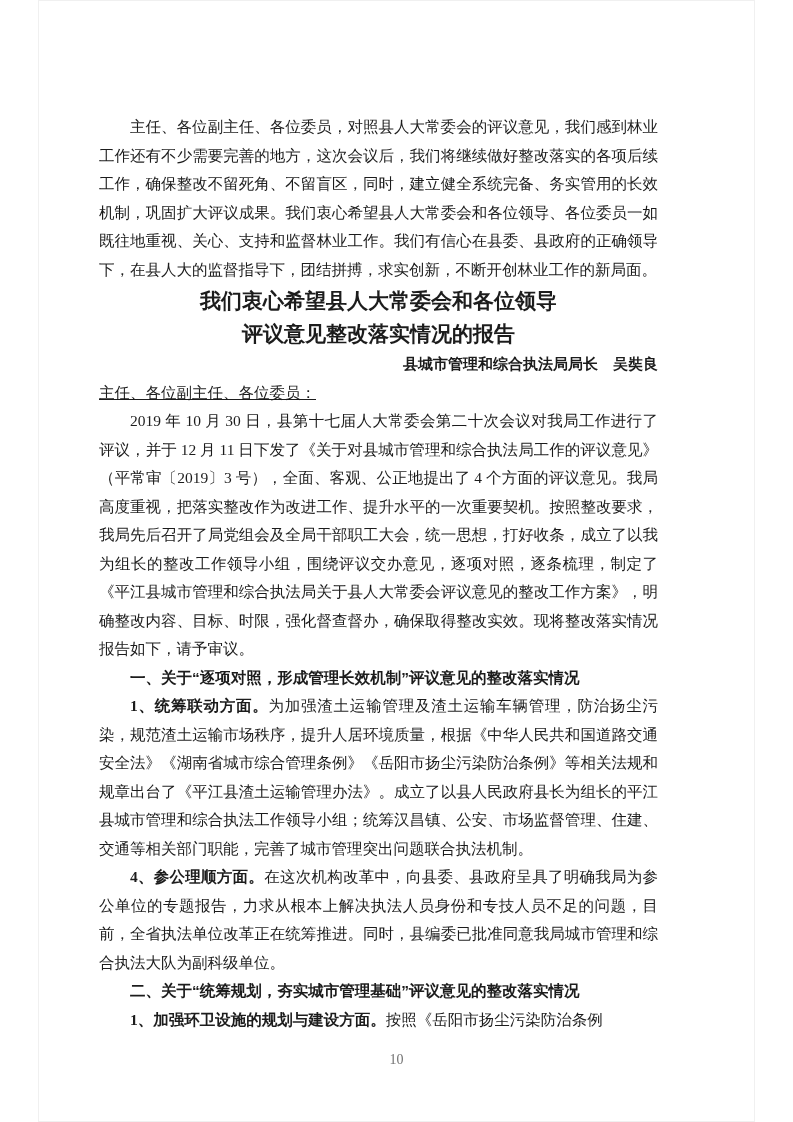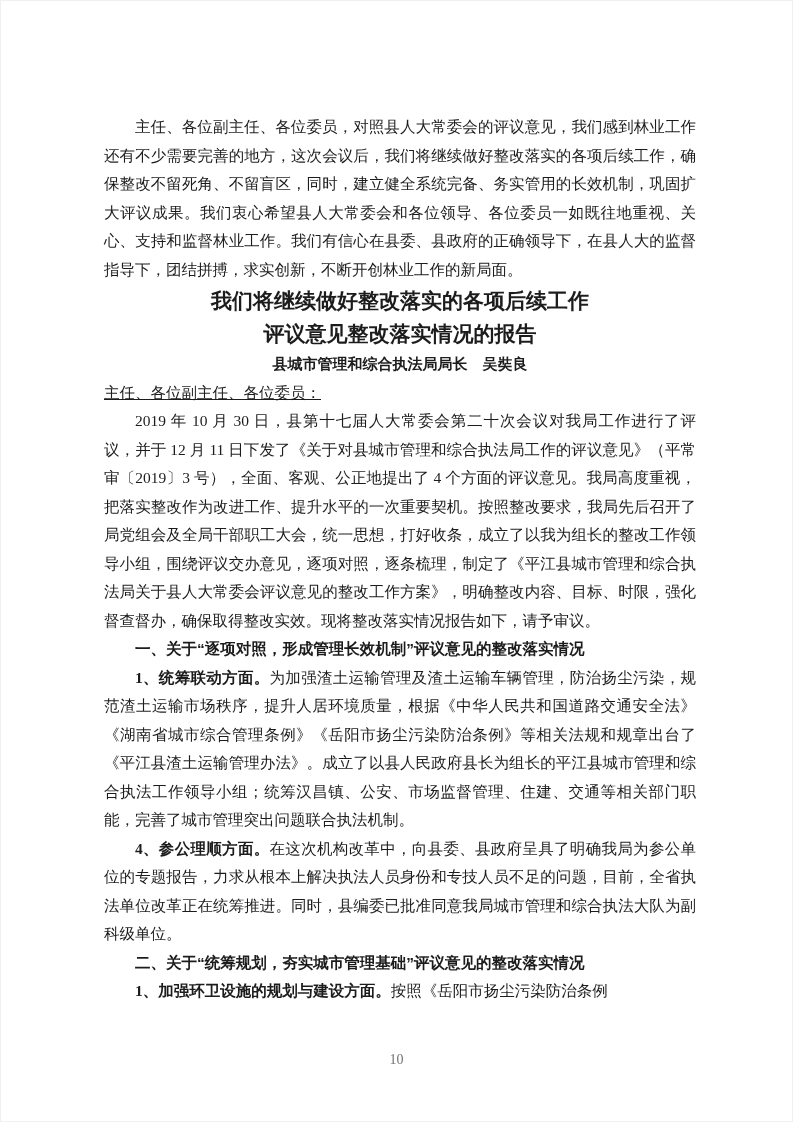--- a/index.html
+++ b/index.html
@@ -2,47 +2,47 @@
 <html><head>
 <meta charset="utf-8">
 <style>
   html, body {
     margin: 0;
     padding: 0;
     background: #ffffff;
   }
   .page {
     position: relative;
-    width: 793px;
+    width: 717px;
     height: 1122px;
     margin: 0 auto;
     background: #ffffff;
     box-sizing: border-box;
-    padding: 112px 96px 0 103px;
+    padding: 112px 96px 0 60px;
     font-family: "Liberation Serif", "DejaVu Serif", serif;
     color: #1c1c1c;
     font-size: 15.5px;
     line-height: 28.5px;
     text-align: justify;
     overflow: hidden;
     border: 1px solid #f0f0f0;
   }
   .page p { margin: 0; }
   .indent { text-indent: 2em; }
   .title {
     text-align: center;
     text-indent: 0;
     font-weight: bold;
     font-size: 21px;
     line-height: 33px;
     margin-top: 25px;
     font-family: "Liberation Sans", "DejaVu Sans", sans-serif;
   }
   .author {
-    text-align: center;
+    text-align: right;
     text-indent: 0;
     font-weight: bold;
     font-size: 15px;
     margin-top: 21px;
     margin-bottom: 38px;
     font-family: "Liberation Sans", "DejaVu Sans", sans-serif;
   }
   .salutation { text-indent: 0; text-decoration: underline; }
   .heading {
     font-weight: bold;
@@ -63,21 +63,21 @@
   }
 </style>
 </head>
 <body>
 
 <div class="page">
 
   <p class="indent">主任、各位副主任、各位委员，对照县人大常委会的评议意见，我们感到林业工作还有不少需要完善的地方，这次会议后，我们将继续做好整改落实的各项后续工作，确保整改不留死角、不留盲区，同时，建立健全系统完备、务实管用的长效机制，巩固扩大评议成果。我们衷心希望县人大常委会和各位领导、各位委员一如既往地重视、关心、支持和监督林业工作。我们有信心在县委、县政府的正确领导下，在县人大的监督指导下，团结拼搏，求实创新，不断开创林业工作的新局面。</p>
 
   <p class="title">
-    <span>我们将继续做好整改落实的各项后续工作</span><br>
+    <span>我们衷心希望县人大常委会和各位领导</span><br>
     <span>评议意见整改落实情况的报告</span>
   </p>
 
   <p class="author">县城市管理和综合执法局局长　吴奘良</p>
 
   <p class="salutation">主任、各位副主任、各位委员：</p>
 
   <p class="indent">2019 年 10 月 30 日，县第十七届人大常委会第二十次会议对我局工作进行了评议，并于 12 月 11 日下发了《关于对县城市管理和综合执法局工作的评议意见》（平常审〔2019〕3 号），全面、客观、公正地提出了 4 个方面的评议意见。我局高度重视，把落实整改作为改进工作、提升水平的一次重要契机。按照整改要求，我局先后召开了局党组会及全局干部职工大会，统一思想，打好收条，成立了以我为组长的整改工作领导小组，围绕评议交办意见，逐项对照，逐条梳理，制定了《平江县城市管理和综合执法局关于县人大常委会评议意见的整改工作方案》，明确整改内容、目标、时限，强化督查督办，确保取得整改实效。现将整改落实情况报告如下，请予审议。</p>
 
   <p class="heading">一、关于“逐项对照，形成管理长效机制”评议意见的整改落实情况</p>

